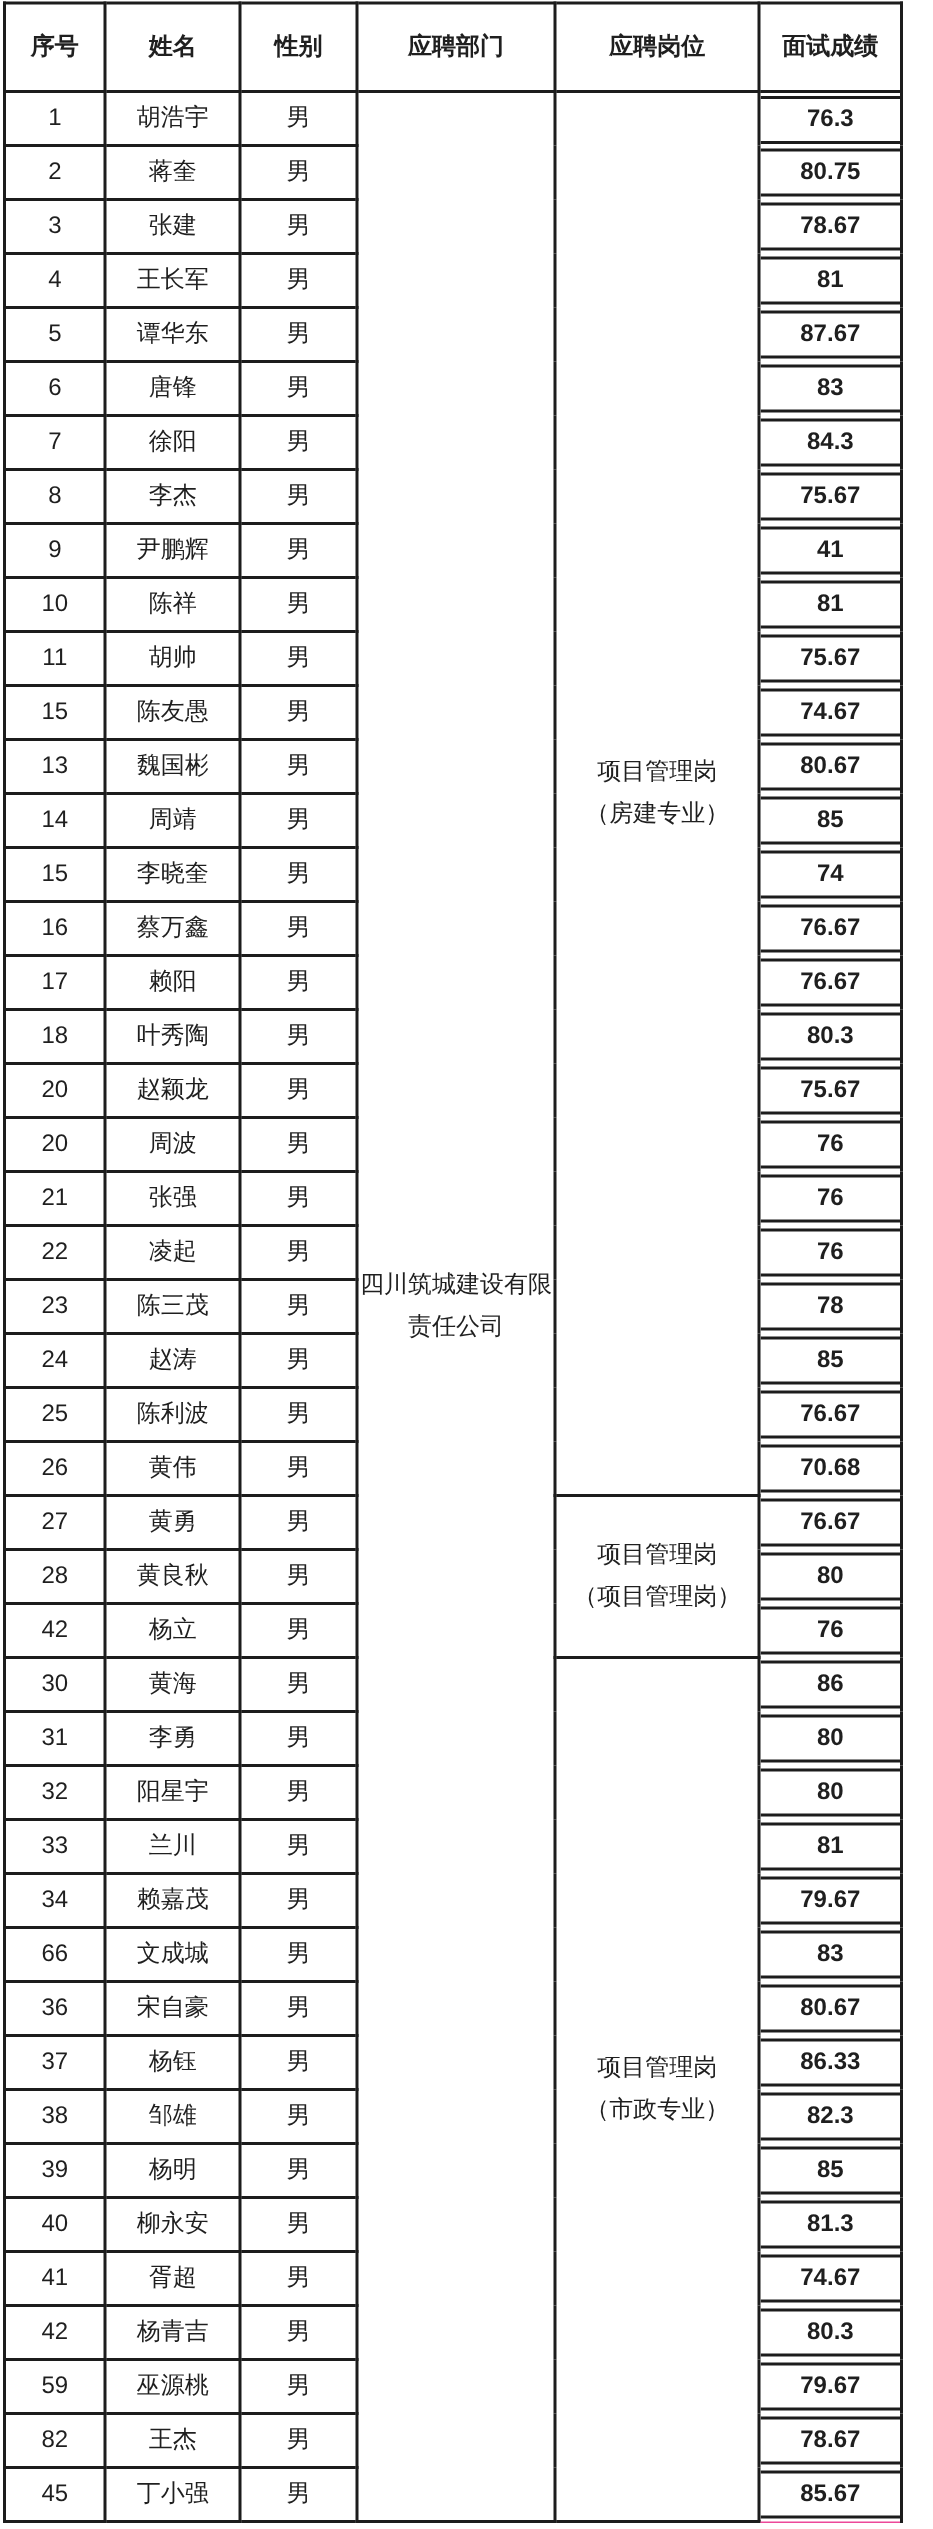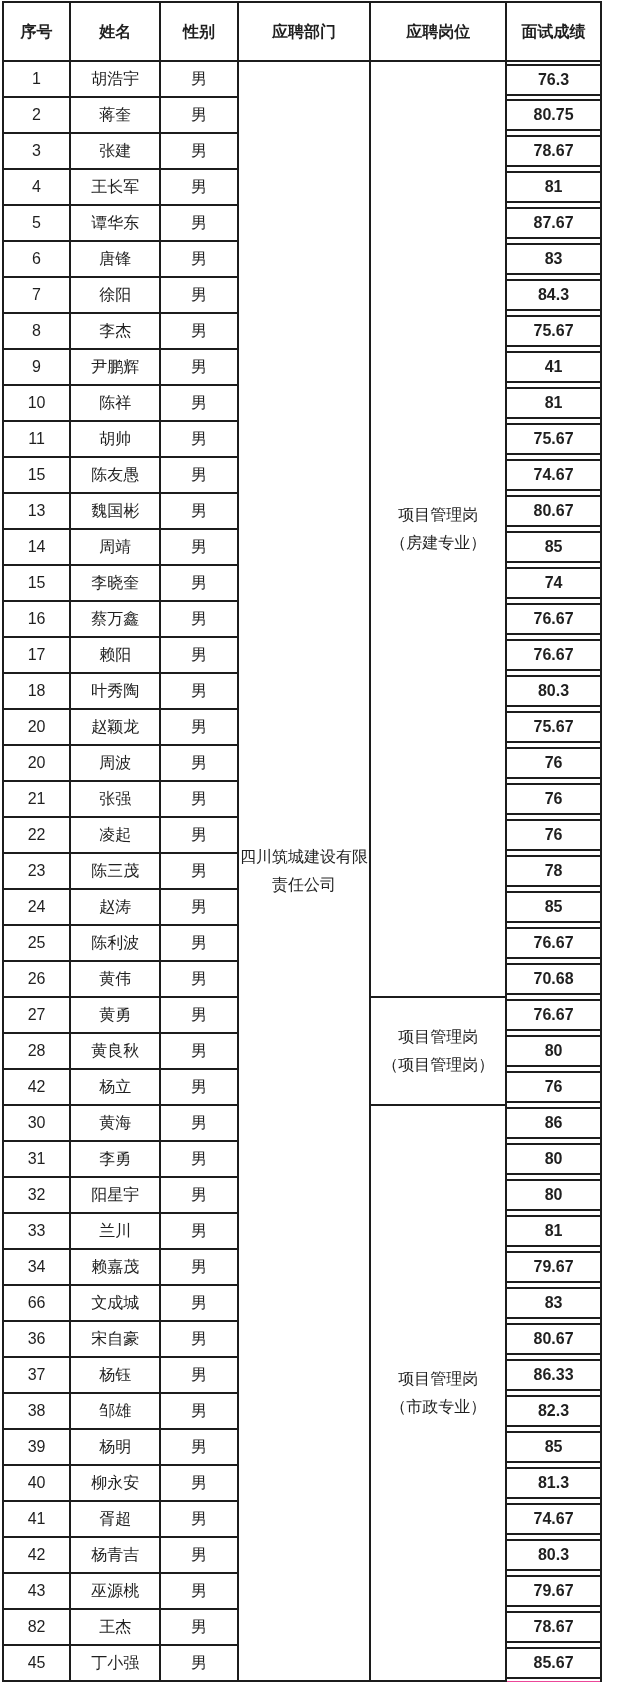--- a/index.html
+++ b/index.html
@@ -430,21 +430,21 @@
       </tr>
       <tr>
         <td class="c-no">42</td>
         <td class="c-name">杨青吉</td>
         <td class="c-gender">男</td>
         <td class="c-score">
           <div class="score-box">80.3</div>
         </td>
       </tr>
       <tr>
-        <td class="c-no">43</td>
+        <td class="c-no">59</td>
         <td class="c-name">巫源桃</td>
         <td class="c-gender">男</td>
         <td class="c-score">
           <div class="score-box">79.67</div>
         </td>
       </tr>
       <tr>
         <td class="c-no">82</td>
         <td class="c-name">王杰</td>
         <td class="c-gender">男</td>

